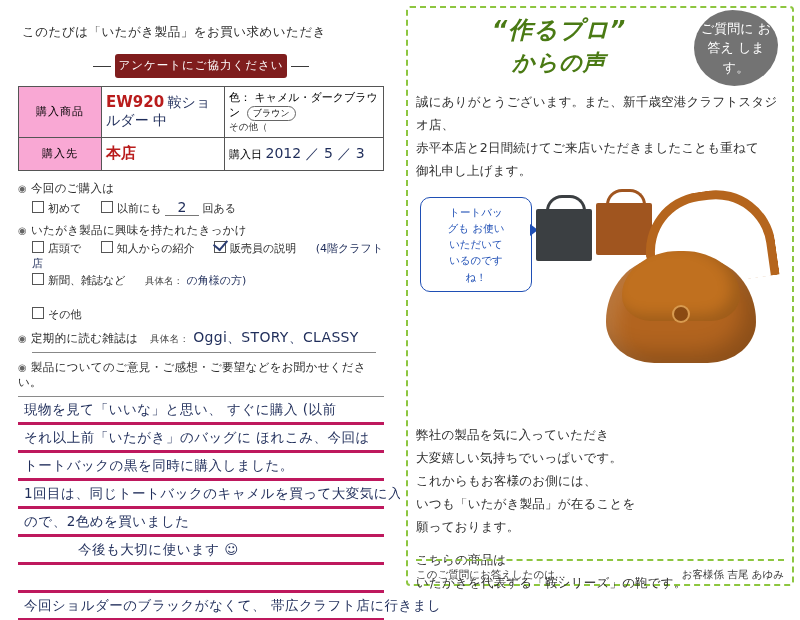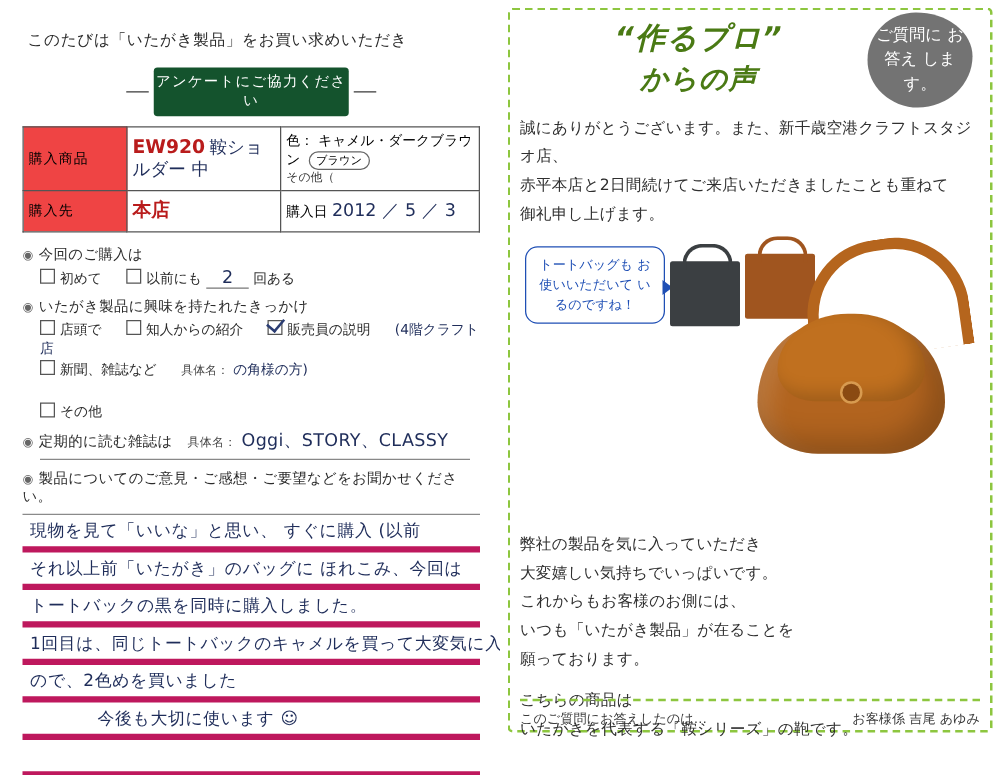--- a/index.html
+++ b/index.html
@@ -19,35 +19,35 @@
     padding:14px 16px 0 18px;
   }
   .left-inner{position:relative;height:100%;}
 
   .intro{
     font-size:12.5px;color:#2b2b2b;line-height:1.9;
     margin:6px 0 10px 4px;letter-spacing:0.5px;
   }
 
   .ribbon{
-    width:156px;margin:0 auto 8px auto;text-align:center;
-    background:#14532d;color:#fff;font-size:11.5px;
+    width:172px;margin:0 auto 8px auto;text-align:center;
+    background:#7f1d1d;color:#fff;font-size:11.5px;
     padding:4px 0 5px 0;border-radius:3px;letter-spacing:1px;
     position:relative;
   }
   .ribbon:before,.ribbon:after{
     content:"";position:absolute;top:50%;width:18px;height:1px;background:#3a3a3a;
   }
   .ribbon:before{left:-22px;}
   .ribbon:after{right:-22px;}
 
   
   .tbl{border:1px solid #555;border-collapse:collapse;width:100%;margin-bottom:10px;}
   .tbl td{border:1px solid #555;padding:3px 4px;font-size:11px;vertical-align:middle;height:26px;}
-  .lbl{width:74px;background:#ef4444;text-align:left;letter-spacing:1px;}
+  .lbl{width:74px;background:#f9a8d4;text-align:center;letter-spacing:1px;}
   .hand{
     font-family:"DejaVu Sans","Liberation Sans",sans-serif;
     color:#1f2d5a;font-size:14px;
   }
   .hand-b{color:#b91c1c;font-size:15px;font-weight:bold;}
   .colcell{width:150px;font-size:10px;}
   .swatch{
     display:inline-block;border:1px solid #666;border-radius:9px;
     padding:0 5px;font-size:9px;margin-left:3px;
   }
@@ -71,21 +71,21 @@
     display:inline-block;border-bottom:1px solid #777;min-width:40px;
   }
   .specify{font-size:9.5px;color:#444;white-space:nowrap;}
   .hw-sm{color:#1f2d5a;font-size:11px;}
 
   
   .ruled{
     margin-top:6px;border-top:1px solid #8a8a8a;
   }
   .ruled .rl{
-    height:25px;border-bottom:5px solid #be185d;position:relative;
+    height:25px;border-bottom:3px solid #be185d;position:relative;
   }
   .rl span{
     position:absolute;left:6px;bottom:3px;color:#1f2d5a;font-size:13.5px;
     white-space:nowrap;letter-spacing:0.5px;
   }
 
   
   .right{
     width:400px;height:592px;position:relative;
     background:#ffffff;
@@ -115,21 +115,21 @@
   .body-txt{
     font-size:12.5px;color:#2f2f2f;line-height:1.85;letter-spacing:0.2px;
   }
   .hl{color:#1f4fb5;font-weight:bold;}
 
   .photo-area{position:relative;height:232px;margin:6px 0 2px 0;}
   .callout{
     position:absolute;left:4px;top:8px;width:112px;
     border:1px solid #1f4fb5;border-radius:10px;
     color:#1f4fb5;font-size:10.5px;line-height:1.55;
-    padding:6px 6px;box-sizing:border-box;background:#fff;text-align:center;
+    padding:6px 24px;box-sizing:border-box;background:#fff;text-align:center;
   }
   .callout:after{
     content:"";position:absolute;right:-7px;top:26px;width:0;height:0;
     border-top:6px solid transparent;border-bottom:6px solid transparent;
     border-left:8px solid #1f4fb5;
   }
   .totebag{
     position:absolute;left:120px;top:20px;width:56px;height:52px;background:#3b3f42;border-radius:2px;
   }
   .totebag.brown{left:180px;top:14px;background:#a0551f;}

